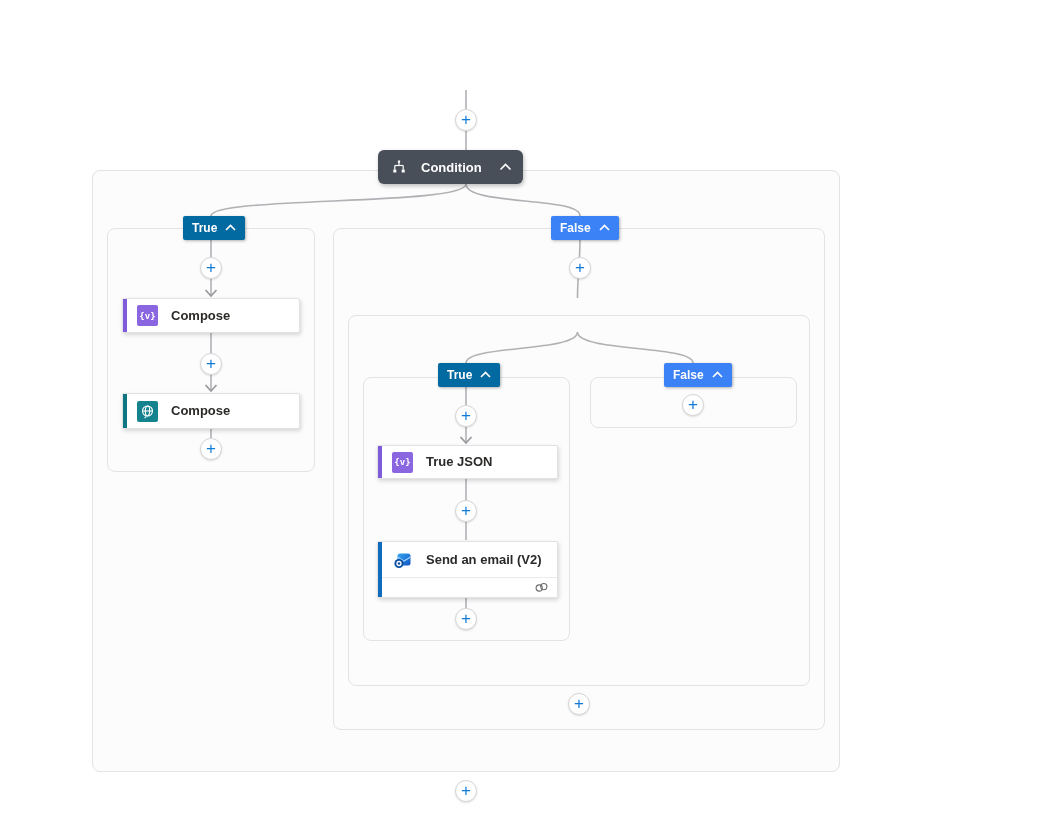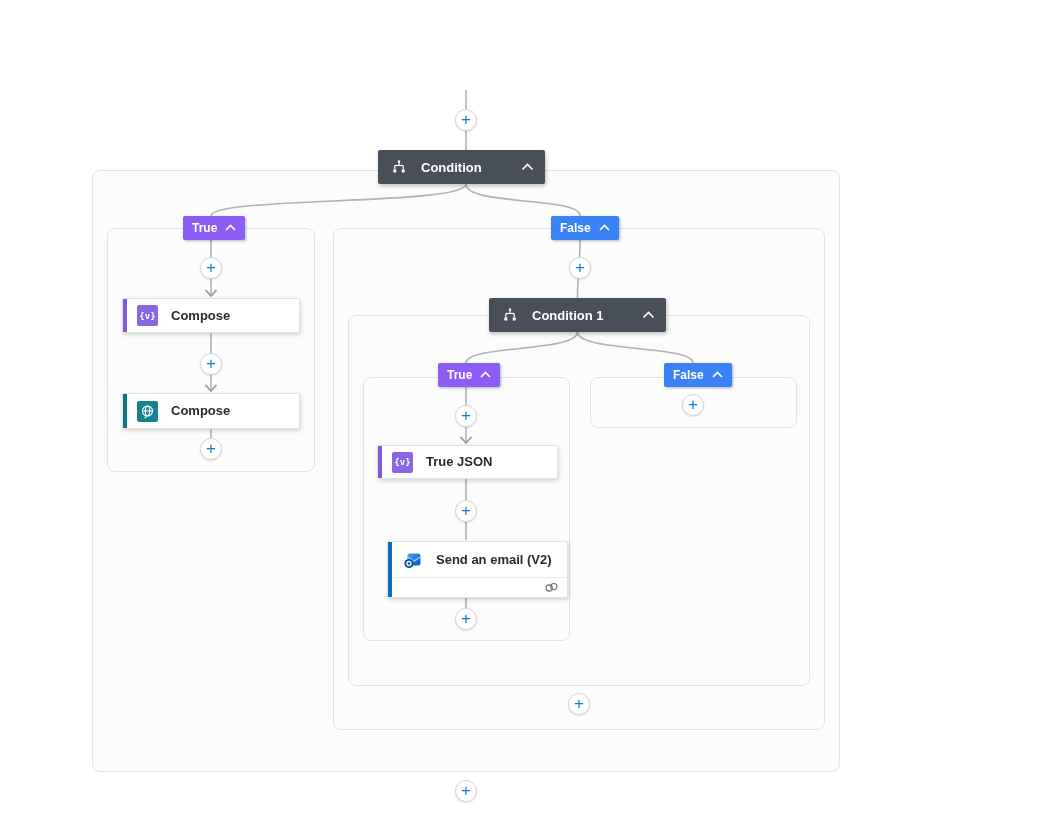--- a/index.html
+++ b/index.html
@@ -49,21 +49,21 @@
     box-sizing:border-box;
   }
   .cond .clabel{color:#ffffff;font-size:13px;font-weight:bold;margin-left:14px;}
   .cond .cicon{margin-left:13px;display:flex;}
   .cond .cchev{margin-left:auto;margin-right:11px;display:flex;cursor:pointer;}
   
   .badge{
     position:absolute;height:24px;border-radius:2px;z-index:4;display:flex;align-items:center;
     padding:0 9px;box-shadow:1px 1px 3px rgba(0,0,0,.3);cursor:pointer;box-sizing:border-box;
   }
-  .badge.green{background:#8b5cf6;} .badge.red{background:#3b82f6;}
+  .badge.green{background:#0369a1;} .badge.red{background:#3b82f6;}
   .badge .blabel{color:#fff;font-size:12px;font-weight:bold;}
   .badge .bchev{margin-left:8px;display:flex;cursor:pointer;}
   
   .plus{
     position:absolute;width:22px;height:22px;border-radius:50%;background:#ffffff;
     border:1px solid #d6d6d8;box-shadow:0 1px 2px rgba(0,0,0,.12);z-index:5;
     display:flex;align-items:center;justify-content:center;cursor:pointer;box-sizing:border-box;
   }
   .plus::before{content:"+";color:#0f7ad8;font-size:17px;font-weight:400;line-height:1;margin-top:-2px;}
 </style>
@@ -91,21 +91,21 @@
     <path d="M580 240 C580 262 577.5 276 577.5 298"></path>
     <path d="M577.5 332 C577.5 352 466 345 466 363"></path>
     <path d="M577.5 332 C577.5 352 693 345 693 363"></path>
     <path d="M466 387 V442"></path>
     <path class="arrow" d="M460.5 437 L466 443 L471.5 437"></path>
     <path d="M466 479 V540"></path>
     <path d="M466 598 V614"></path>
   </svg>
 
 
-  <div class="cond" style="left:378px;top:150px;width:167px;">
+  <div class="cond" style="left:378px;top:150px;width:145px;border-radius:6px;">
     <span class="cicon">
       <svg width="16" height="15" viewBox="0 0 16 15">
           <g stroke="#ffffff" stroke-width="1.2" fill="none">
         <path d="M8 2 V5.5"></path>
             <path d="M3.8 5.5 H12.2"></path>
             <path d="M3.8 5.5 V9.5"></path>
             <path d="M12.2 5.5 V9.5"></path>
       </g>
           <g fill="#ffffff">
             <rect x="6.9" y="0.5" width="2.2" height="2.2"></rect>
@@ -155,43 +155,20 @@
         <circle cx="7.5" cy="7" r="5"></circle>
             <ellipse cx="7.5" cy="7" rx="2.2" ry="5"></ellipse>
             <path d="M2.5 7 H12.5"></path>
             <path d="M6.2 12.6 L4.6 14"></path>
       </g>
         </svg>
     </span>
     <span class="nlabel">Compose</span>
   </div>
 
-  <div class="cond" style="left:489px;top:298px;width:177px;">
-    <span class="cicon">
-      <svg width="16" height="15" viewBox="0 0 16 15">
-          <g stroke="#ffffff" stroke-width="1.2" fill="none">
-        <path d="M8 2 V5.5"></path>
-            <path d="M3.8 5.5 H12.2"></path>
-            <path d="M3.8 5.5 V9.5"></path>
-            <path d="M12.2 5.5 V9.5"></path>
-      </g>
-          <g fill="#ffffff">
-            <rect x="6.9" y="0.5" width="2.2" height="2.2"></rect>
-            <rect x="2.3" y="9.5" width="3" height="3"></rect>
-            <rect x="10.7" y="9.5" width="3" height="3"></rect>
-          </g>
-        </svg>
-    </span>
-    <span class="clabel">Condition 1</span>
-    <span class="cchev">
-      <svg width="13" height="8" viewBox="0 0 13 8">
-          <polyline points="1.5,6.5 6.5,1.5 11.5,6.5" stroke="#ffffff" stroke-width="1.6" fill="none"></polyline>
-        </svg>
-    </span>
-  </div>
 
   <div class="badge green" style="left:438px;top:363px;">
     <span class="blabel">True</span>
     <span class="bchev">
       <svg width="11" height="8" viewBox="0 0 11 8">
           <polyline points="1,6 5.5,1.5 10,6" stroke="#ffffff" stroke-width="1.6" fill="none"></polyline>
         </svg>
     </span>
   </div>
   <div class="badge red" style="left:664px;top:363px;">
@@ -204,21 +181,21 @@
   </div>
 
   <div class="card" style="left:377px;top:445px;width:181px;height:34px;">
     <span class="accent accent-purple" style="width:4px;"></span>
     <span class="nicon icon-purple">
         <span class="glyph-braces">{v}</span>
       </span>
     <span class="nlabel">True JSON</span>
   </div>
 
-  <div class="card email" style="left:387px;top:541px;width:181px;height:57px;">
+  <div class="card email" style="left:377px;top:541px;width:181px;height:57px;">
     <span class="accent accent-blue" style="width:4px;"></span>
     <div class="row-main">
       <span class="nicon" style="background:transparent;">
         <svg width="20" height="20" viewBox="0 0 20 20">
           <defs>
               <linearGradient id="olg" x1="0" y1="0" x2="1" y2="1">
             <stop offset="0" stop-color="#36a8f0"></stop>
                 <stop offset="1" stop-color="#1252c4"></stop>
           </linearGradient>
             </defs>

